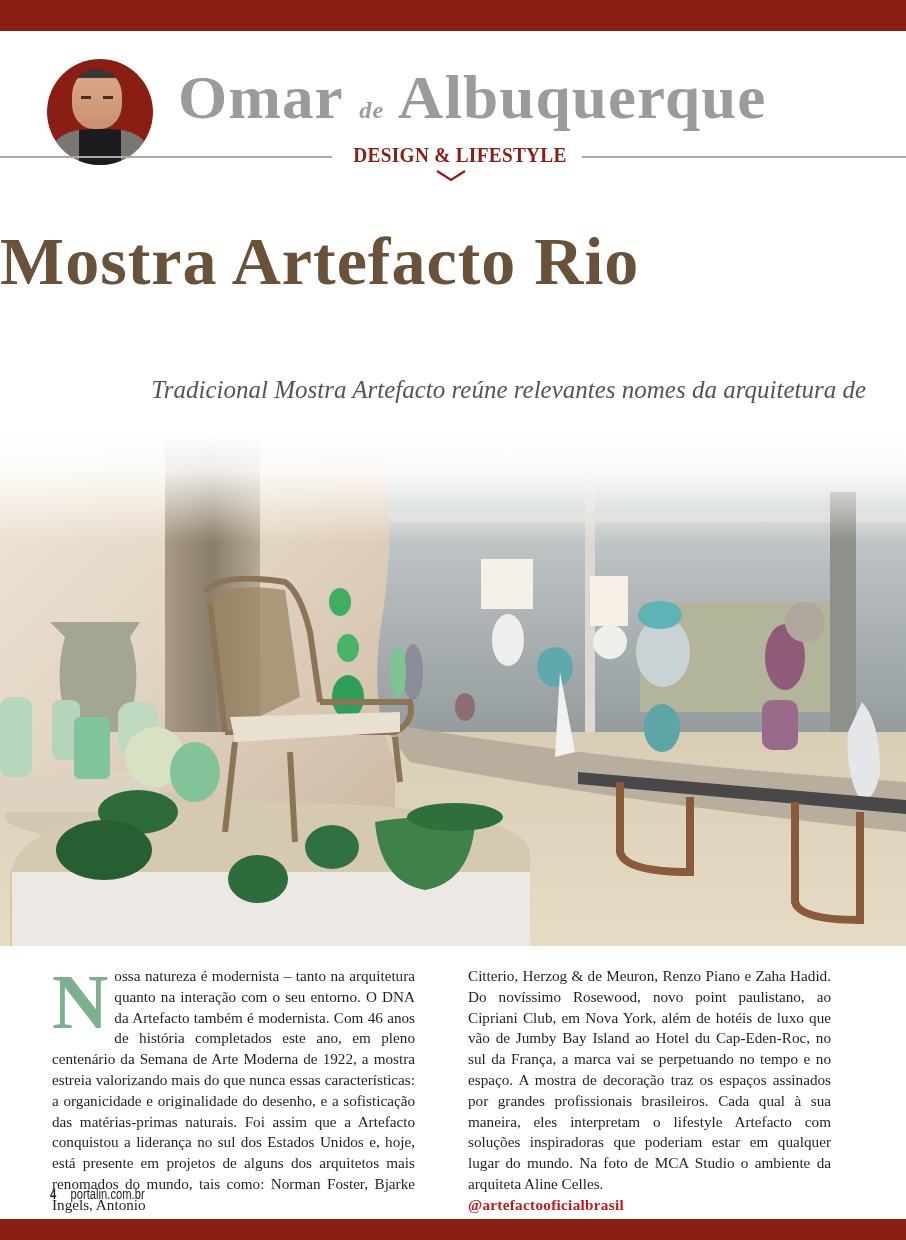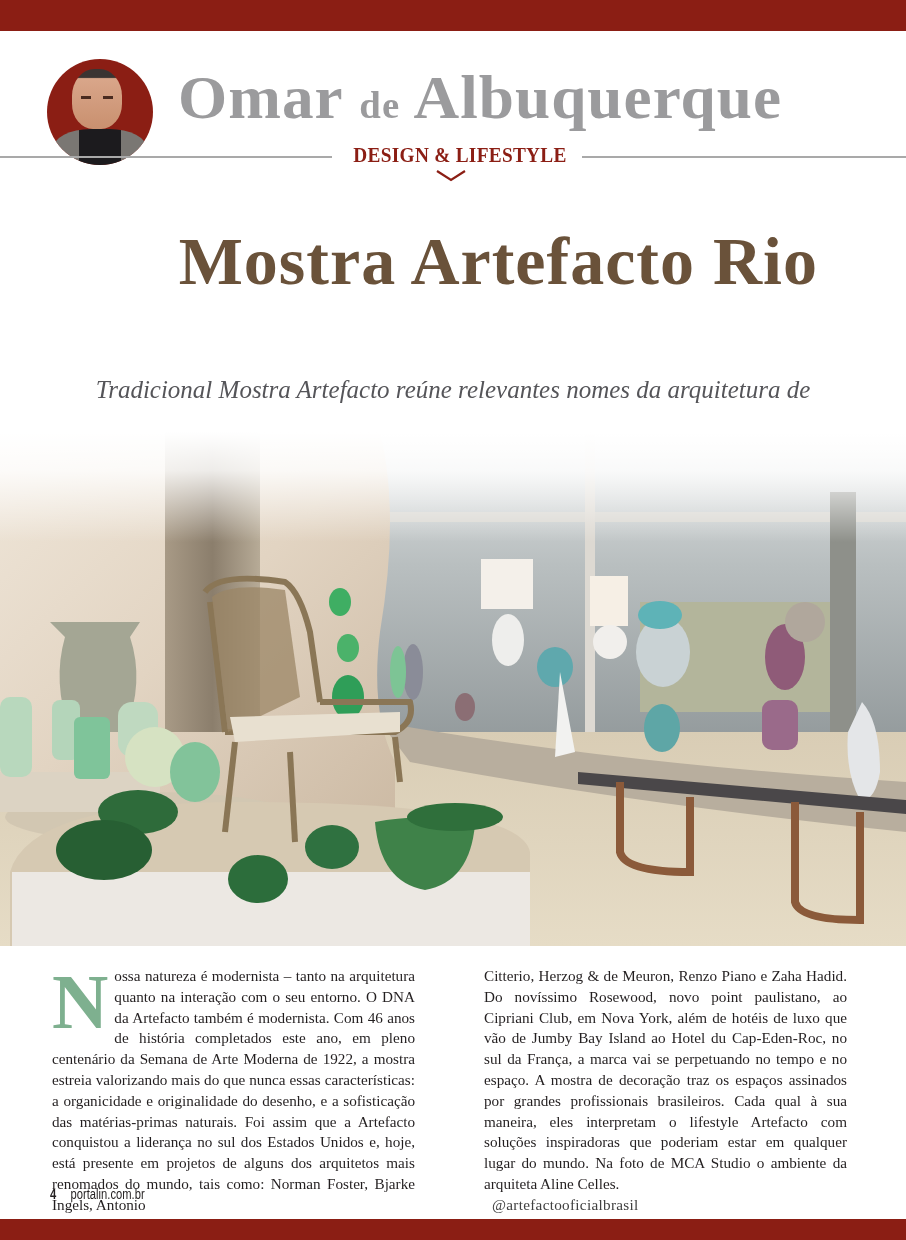--- a/index.html
+++ b/index.html
@@ -10,41 +10,41 @@
   .bar.top { top: 0; height: 31px; }
   .bar.bottom { top: 1219px; height: 21px; }
 
   
   .avatar { position: absolute; left: 47px; top: 59px; width: 106px; height: 106px; border-radius: 50%; background: #8B1E14; overflow: hidden; }
   .avatar .head { position: absolute; left: 25px; top: 10px; width: 50px; height: 60px; border-radius: 45% 45% 42% 42%; background: linear-gradient(180deg,#3a3432 0 14%, #d9a68a 16%, #c9906f 100%); }
   .avatar .eyes { position: absolute; left: 34px; top: 37px; width: 32px; height: 3px; background: linear-gradient(90deg, #4a2b20 0 30%, transparent 30% 70%, #4a2b20 70%); }
   .avatar .body { position: absolute; left: 6px; top: 70px; width: 94px; height: 50px; border-radius: 40% 40% 0 0; background: linear-gradient(90deg,#7a7773 0 28%, #1c1b1e 28% 72%, #7a7773 72%); }
 
   .author-name { position: absolute; left: 178px; top: 66px; font-family: "Liberation Serif", serif; font-weight: bold; font-size: 62px; color: #9b9b9d; letter-spacing: 1px; line-height: 1; white-space: nowrap; transform: scaleX(1.02); transform-origin: left; }
-  .author-name .small { font-size: 38px; }
+  .author-name .small { font-size: 24px; font-style: italic; }
 
   .rule { position: absolute; top: 156px; height: 2px; background: #a9a9a9; }
   .rule.left { left: 0; width: 332px; }
   .rule.right { left: 582px; width: 324px; }
   .section-label { position: absolute; left: 338px; top: 143px; width: 244px; text-align: center; font-family: "Liberation Serif", serif; font-weight: bold; font-size: 21px; color: #8B1E14; letter-spacing: 0.3px; white-space: nowrap; transform: scaleX(0.92); }
   .chevron { position: absolute; left: 436px; top: 170px; width: 30px; height: 12px; }
 
-  .title { position: absolute; left: 0; top: 225px; width: 818px; text-align: right; font-family: "Liberation Serif", serif; font-weight: bold; color: #6a523a; font-size: 68px; line-height: 72px; letter-spacing: 1px; }
-  .subtitle { position: absolute; left: 40px; top: 374px; width: 826px; text-align: center; font-family: "Liberation Serif", serif; font-style: italic; font-size: 25px; line-height: 32px; color: #555559; }
+  .title { position: absolute; left: 0; top: 225px; width: 818px; text-align: left; font-family: "Liberation Serif", serif; font-weight: bold; color: #6a523a; font-size: 68px; line-height: 72px; letter-spacing: 1px; }
+  .subtitle { position: absolute; left: 40px; top: 374px; width: 826px; text-align: right; font-family: "Liberation Serif", serif; font-style: italic; font-size: 25px; line-height: 32px; color: #555559; }
 
   
   .photo { position: absolute; left: 0; top: 432px; width: 906px; height: 514px; overflow: hidden; background: #d8d0c2; }
   .photo .fade { position: absolute; left: 0; top: 0; width: 906px; height: 110px; background: linear-gradient(180deg, #ffffff 0%, rgba(255,255,255,0.85) 35%, rgba(255,255,255,0) 100%); }
 
   
   .col { position: absolute; top: 966px; width: 363px; font-family: "Liberation Serif", serif; font-size: 15.2px; line-height: 20.8px; color: #231f20; text-align: justify; }
   .col.left { left: 52px; }
-  .col.right { left: 484px; }
+  .col.right { left: 468px; }
   .dropcap { float: left; font-family: "Liberation Serif", serif; font-weight: bold; font-size: 78px; line-height: 60px; color: #7eb08f; margin: 2px 6px 0 0; padding-top: 4px; }
-  .handle { color: #404040; font-weight: normal; letter-spacing: 0.3px; margin-left: 8px; }
+  .handle { color: #b91c1c; font-weight: bold; letter-spacing: 0.3px; }
 
   .folio { position: absolute; left: 50px; top: 1186px; font-family: "Liberation Sans", sans-serif; font-size: 14px; color: #231f20; transform: scaleX(0.8); transform-origin: left; white-space: nowrap; }
   .folio .num { font-weight: bold; margin-right: 14px; }
 </style>
 </head>
 <body>
 
 <div class="bar top"></div>
 
 <div class="avatar" title="Omar de Albuquerque portrait">

